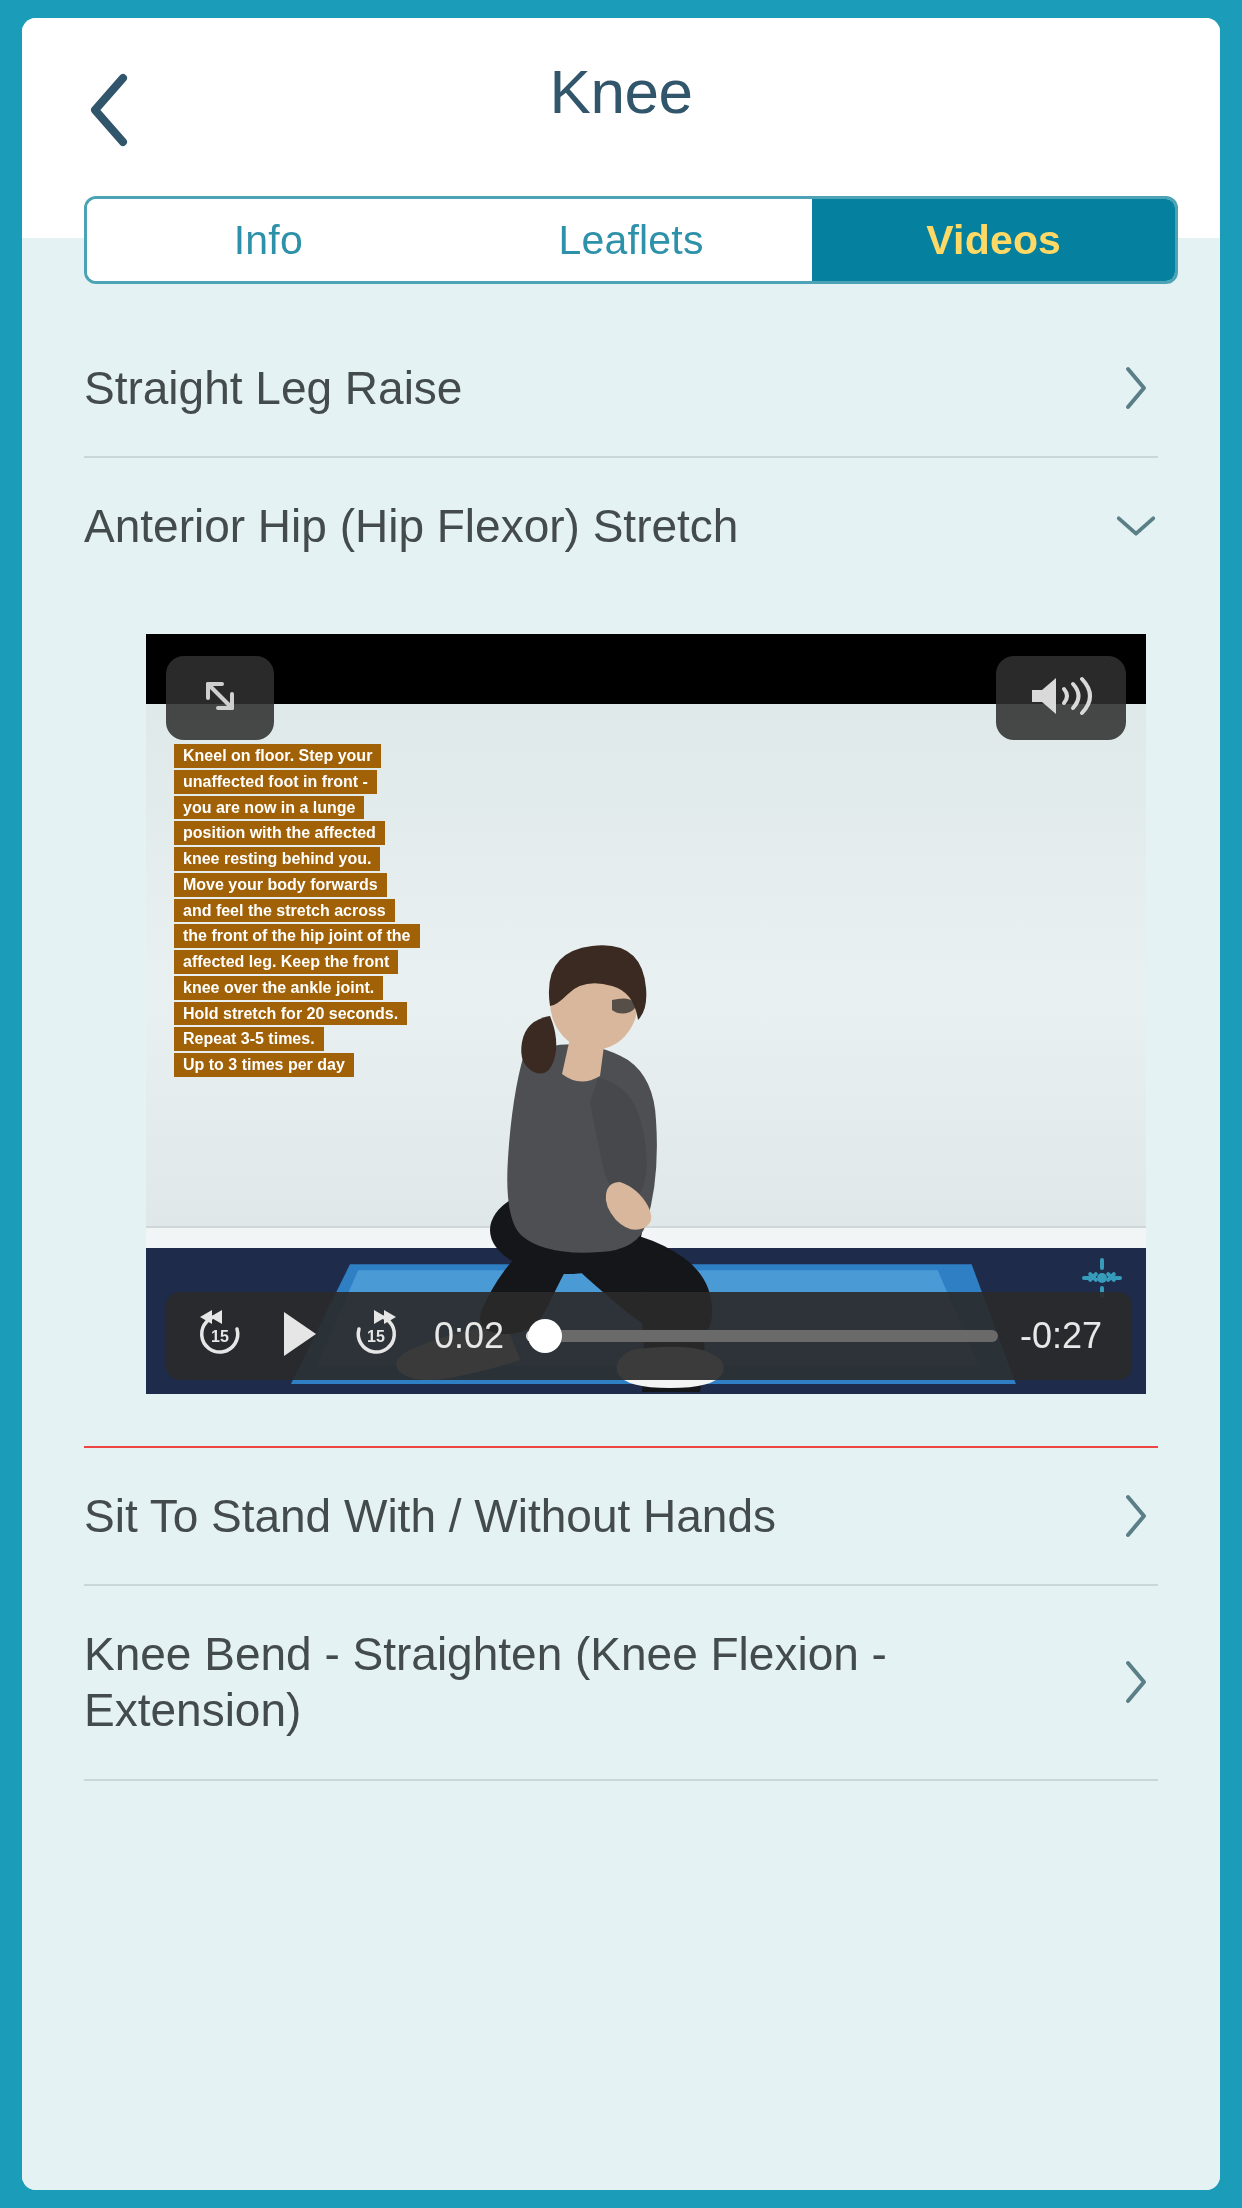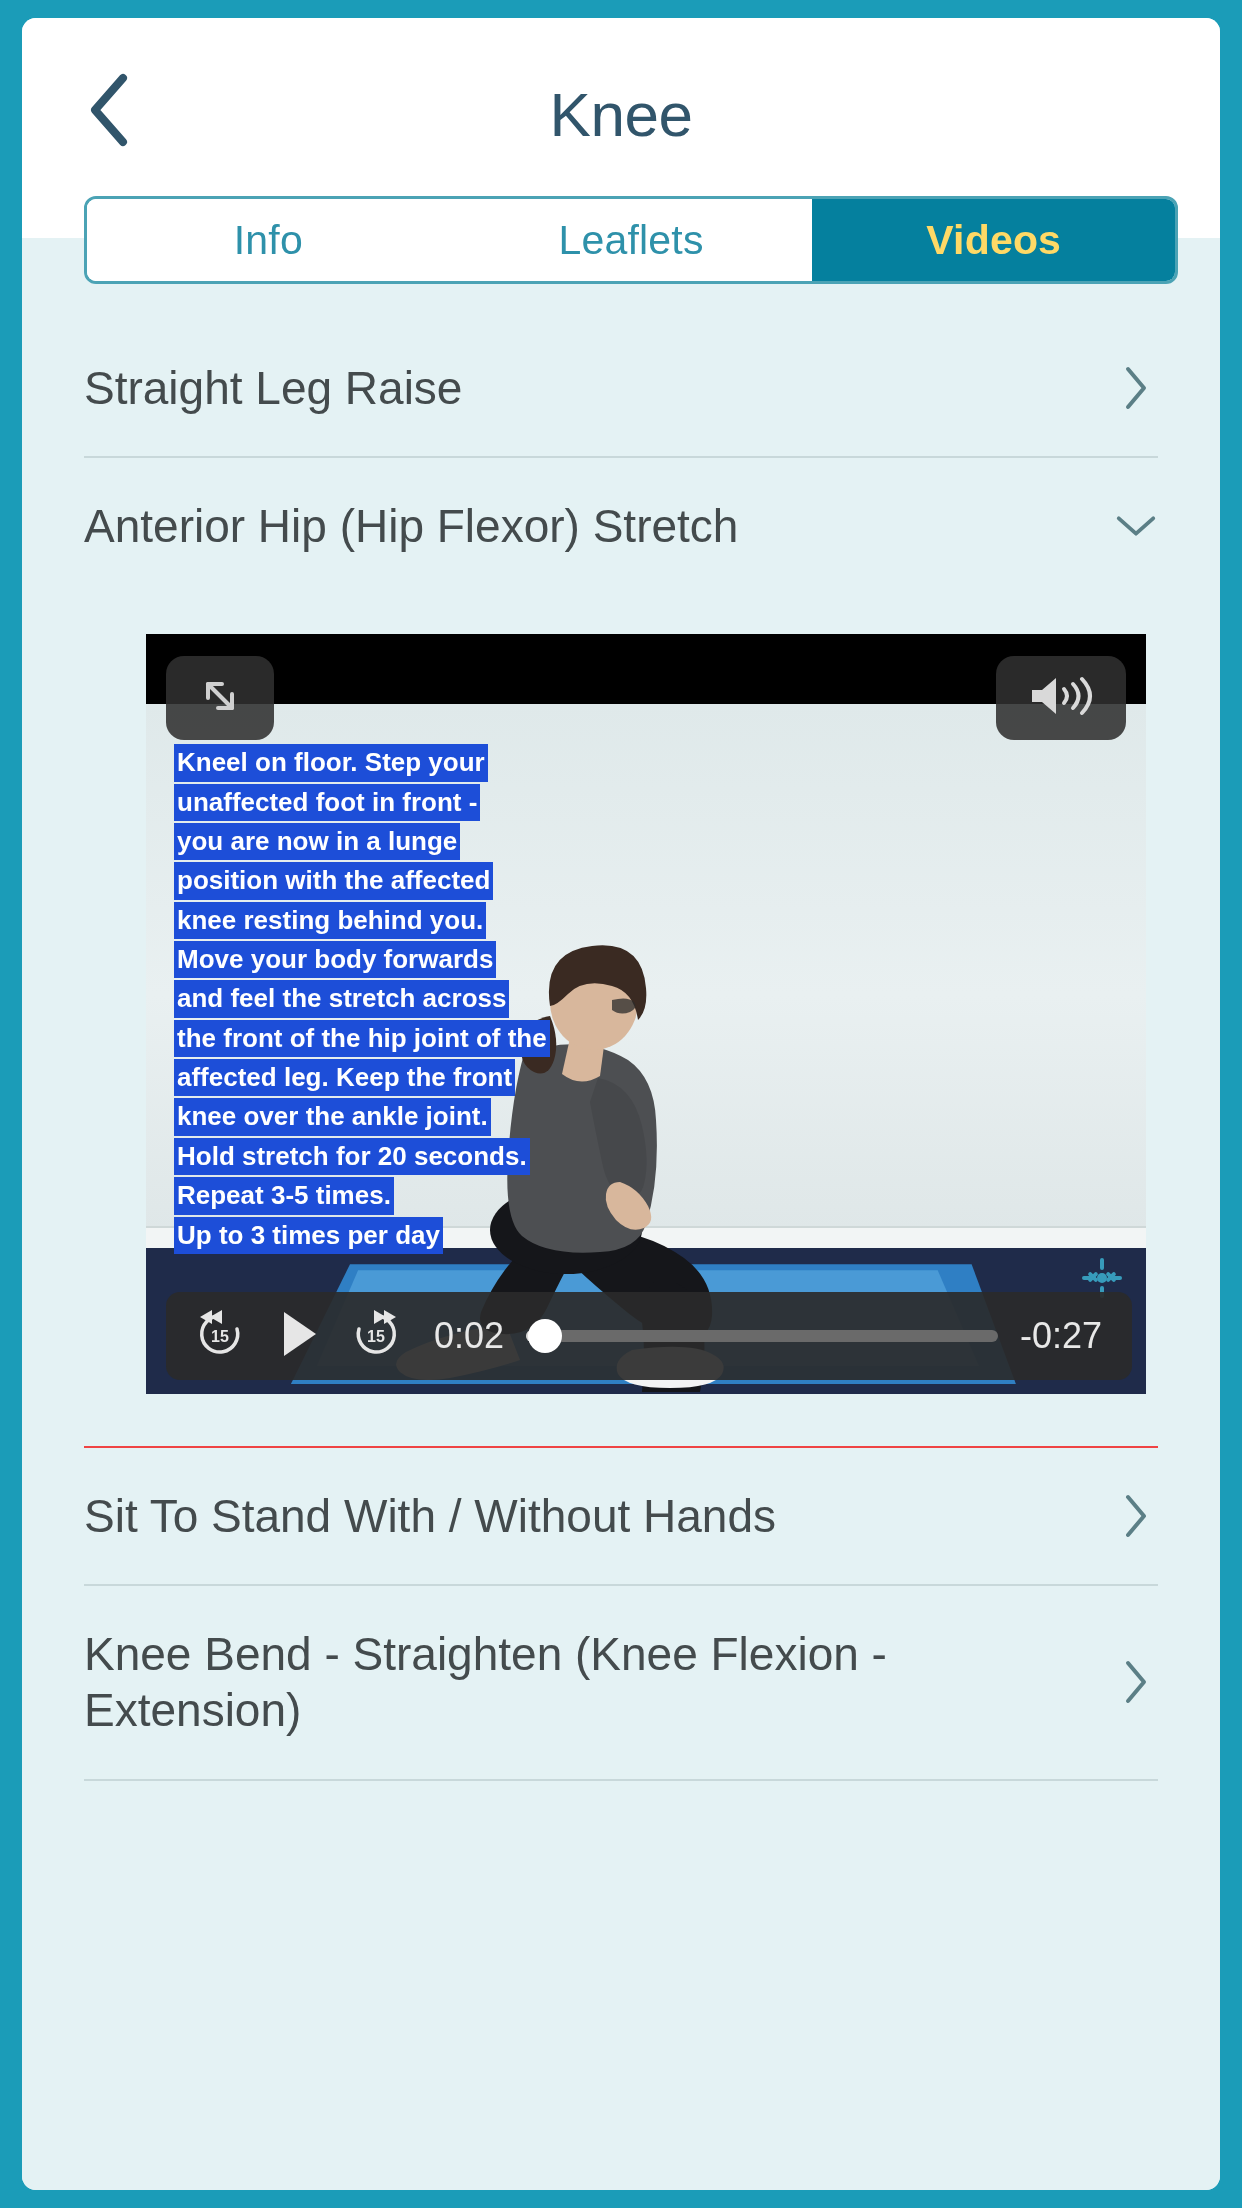--- a/index.html
+++ b/index.html
@@ -29,21 +29,21 @@
   .back-btn {
     position: absolute;
     left: 48px; top: 52px;
     width: 80px; height: 80px;
     display: flex; align-items: center; justify-content: center;
     cursor: pointer;
   }
   .back-btn svg { display:block; }
   .page-title {
     position: absolute;
-    left: 0; right: 0; top: 61px;
+    left: 0; right: 0; top: 38px;
     text-align: center;
     font-size: 62px;
     font-weight: 400;
     color: #31556b;
     letter-spacing: -0.5px;
   }
   
   .tabbar {
     position: absolute;
     left: 62px; top: 178px;
@@ -141,27 +141,27 @@
   .caption {
     position: absolute;
     left: 28px;
     top: 110px;
     width: 268px;
     font-size: 0;
     z-index: 4;
   }
   .caption span {
     display: inline-block;
-    background: #1d4ed8;
+    background: #a16207;
     color: #fff;
     font-family: "Liberation Sans", sans-serif;
-    font-size: 26px;
+    font-size: 16px;
     font-weight: 700;
     line-height: 1.36;
-    padding: 1px 3px;
+    padding: 1px 9px;
     margin-bottom: 2px;
     white-space: nowrap;
   }
   
   .vbtn {
     position: absolute;
     background: rgba(48,48,48,0.88);
     border-radius: 18px;
     display: flex;
     align-items: center;

